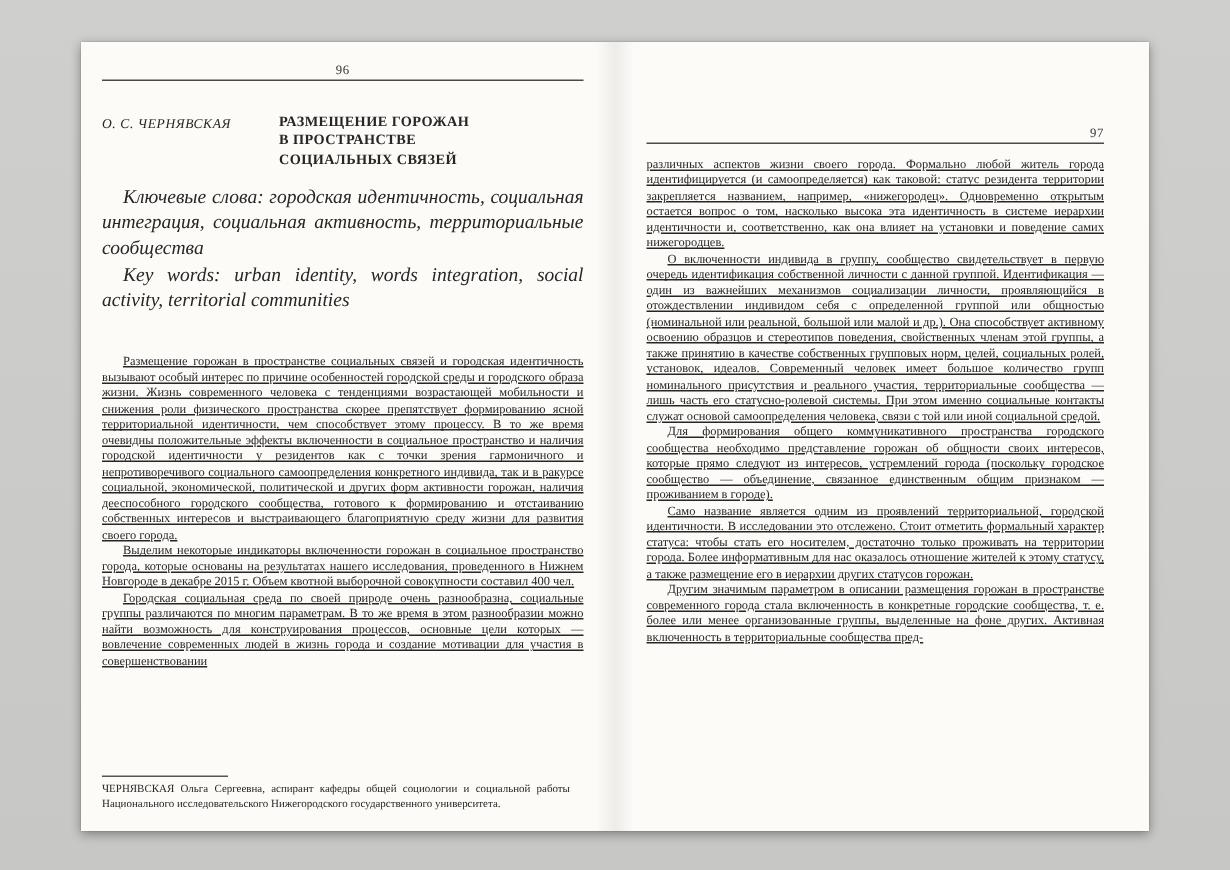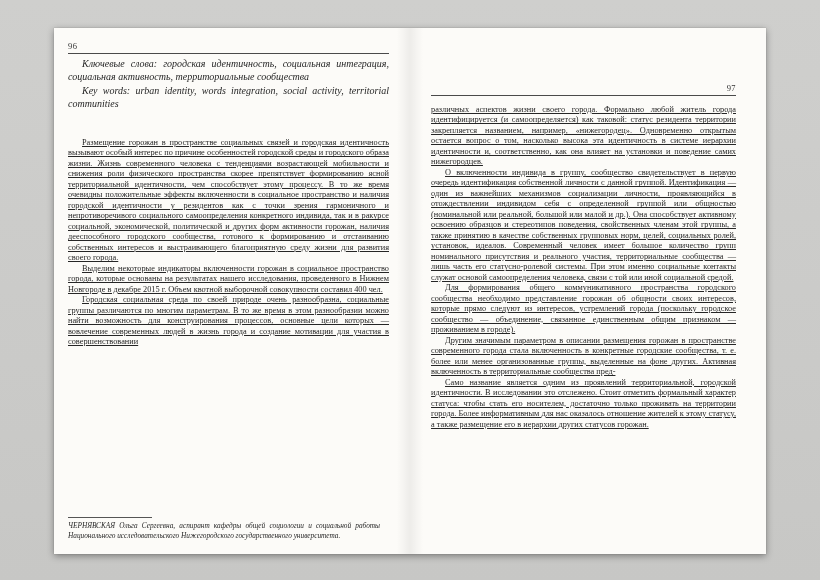--- a/index.html
+++ b/index.html
@@ -44,20 +44,21 @@
     position: relative;
   }
   .page.left  { padding: 13px 21px 14px 14px; }
   .page.right { padding: 13px 30px 14px 21px; margin-top: 42px; }
 
   .pg-head { margin-bottom: 3px; }
   .pg-num {
     font-size: 8.5px;
     letter-spacing: 0.4px;
     color: #333;
+    text-align: center;
   }
   .pg-num.right-align { text-align: right; }
   .head-rule {
     border-bottom: 0.8px solid #4a4a4a;
     margin-top: 2px;
   }
 
   .byline-block {
     display: flex;
     margin-top: 22px;
@@ -72,21 +73,21 @@
     padding-top: 1px;
   }
   .title {
     font-weight: bold;
     font-size: 9.5px;
     line-height: 1.3;
     letter-spacing: 0.3px;
   }
 
   .keywords {
-    font-size: 10px;
+    font-size: 13px;
     line-height: 1.3;
     text-align: justify;
     margin-bottom: 9px;
   }
   .keywords p {
     margin: 0 0 1px 0;
     text-indent: 14px;
     font-style: italic;
   }
 
@@ -104,41 +105,48 @@
   .body-text p.no-indent { text-indent: 0; }
 
   .footnote {
     position: absolute;
     left: 14px;
     right: 30px;
     bottom: 14px;
     font-size: 7.3px;
     line-height: 1.3;
     text-align: justify;
-    font-style: italic;
   }
   .footnote-rule {
     width: 84px;
     border-top: 0.8px solid #555;
     margin-bottom: 3px;
   }
   .right .body-text { margin-top: 9px; }
 </style>
 </head>
 <body>
 
 <div class="scan-bg">
   <div class="spread">
 
     <div class="page left">
       <div class="pg-head">
         <div class="pg-num">96</div>
         <div class="head-rule"></div>
       </div>
 
+      <div class="byline-block">
+        <div class="author">О. С. ЧЕРНЯВСКАЯ</div>
+        <div class="title">
+          <div>РАЗМЕЩЕНИЕ ГОРОЖАН</div>
+          <div>В ПРОСТРАНСТВЕ</div>
+          <div>СОЦИАЛЬНЫХ СВЯЗЕЙ</div>
+        </div>
+      </div>
 
       <div class="keywords">
         <p>Ключевые слова: городская идентичность, социальная интеграция, социальная активность, территориальные сообщества</p>
         <p>Key words: urban identity, words integration, social activity, territorial communities</p>
       </div>
 
       <div class="body-text">
         <p>Размещение горожан в пространстве социальных связей и городская идентичность вызывают особый интерес по причине особенностей городской среды и городского образа жизни. Жизнь современного человека с тенденциями возрастающей мобильности и снижения роли физического пространства скорее препятствует формированию ясной территориальной идентичности, чем способствует этому процессу. В то же время очевидны положительные эффекты включенности в социальное пространство и наличия городской идентичности у резидентов как с точки зрения гармоничного и непротиворечивого социального самоопределения конкретного индивида, так и в ракурсе социальной, экономической, политической и других форм активности горожан, наличия дееспособного городского сообщества, готового к формированию и отстаиванию собственных интересов и выстраивающего благоприятную среду жизни для развития своего города.</p>
         <p>Выделим некоторые индикаторы включенности горожан в социальное пространство города, которые основаны на результатах нашего исследования, проведенного в Нижнем Новгороде в декабре 2015 г. Объем квотной выборочной совокупности составил 400 чел.</p>
         <p>Городская социальная среда по своей природе очень разнообразна, социальные группы различаются по многим параметрам. В то же время в этом разнообразии можно найти возможность для конструирования процессов, основные цели которых — вовлечение современных людей в жизнь города и создание мотивации для участия в совершенствовании</p>
@@ -153,20 +161,20 @@
     <div class="page right">
       <div class="pg-head">
         <div class="pg-num right-align">97</div>
         <div class="head-rule"></div>
       </div>
 
       <div class="body-text">
         <p class="no-indent">различных аспектов жизни своего города. Формально любой житель города идентифицируется (и самоопределяется) как таковой: статус резидента территории закрепляется названием, например, «нижегородец». Одновременно открытым остается вопрос о том, насколько высока эта идентичность в системе иерархии идентичности и, соответственно, как она влияет на установки и поведение самих нижегородцев.</p>
         <p>О включенности индивида в группу, сообщество свидетельствует в первую очередь идентификация собственной личности с данной группой. Идентификация — один из важнейших механизмов социализации личности, проявляющийся в отождествлении индивидом себя с определенной группой или общностью (номинальной или реальной, большой или малой и др.). Она способствует активному освоению образцов и стереотипов поведения, свойственных членам этой группы, а также принятию в качестве собственных групповых норм, целей, социальных ролей, установок, идеалов. Современный человек имеет большое количество групп номинального присутствия и реального участия, территориальные сообщества — лишь часть его статусно-ролевой системы. При этом именно социальные контакты служат основой самоопределения человека, связи с той или иной социальной средой.</p>
         <p>Для формирования общего коммуникативного пространства городского сообщества необходимо представление горожан об общности своих интересов, которые прямо следуют из интересов, устремлений города (поскольку городское сообщество — объединение, связанное единственным общим признаком — проживанием в городе).</p>
+        <p>Само название является одним из проявлений территориальной, городской идентичности. В исследовании это отслежено. Стоит отметить формальный характер статуса: чтобы стать его носителем, достаточно только проживать на территории города. Более информативным для нас оказалось отношение жителей к этому статусу, а также размещение его в иерархии других статусов горожан.</p>
         <p>Другим значимым параметром в описании размещения горожан в пространстве современного города стала включенность в конкретные городские сообщества, т. е. более или менее организованные группы, выделенные на фоне других. Активная включенность в территориальные сообщества пред-</p>
-        <p>Само название является одним из проявлений территориальной, городской идентичности. В исследовании это отслежено. Стоит отметить формальный характер статуса: чтобы стать его носителем, достаточно только проживать на территории города. Более информативным для нас оказалось отношение жителей к этому статусу, а также размещение его в иерархии других статусов горожан.</p>
       </div>
     </div>
 
     <div class="gutter"></div>
   </div>
 </div>
 
 </body></html>

